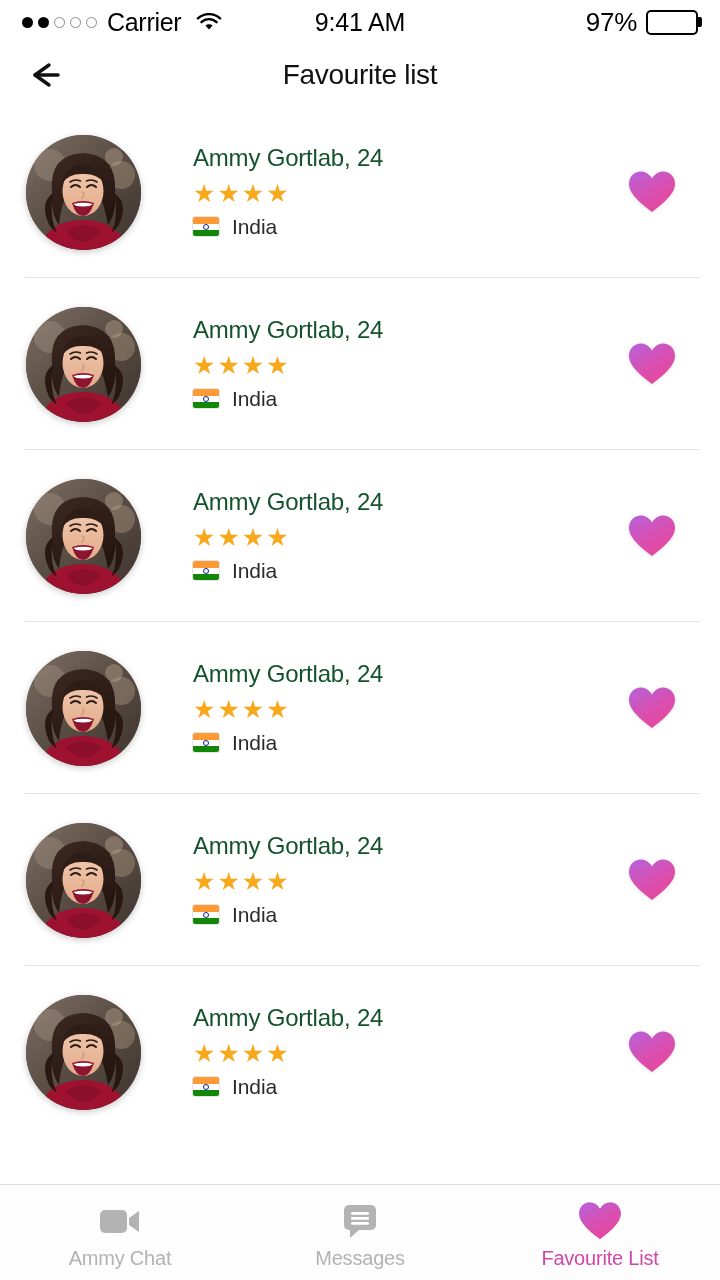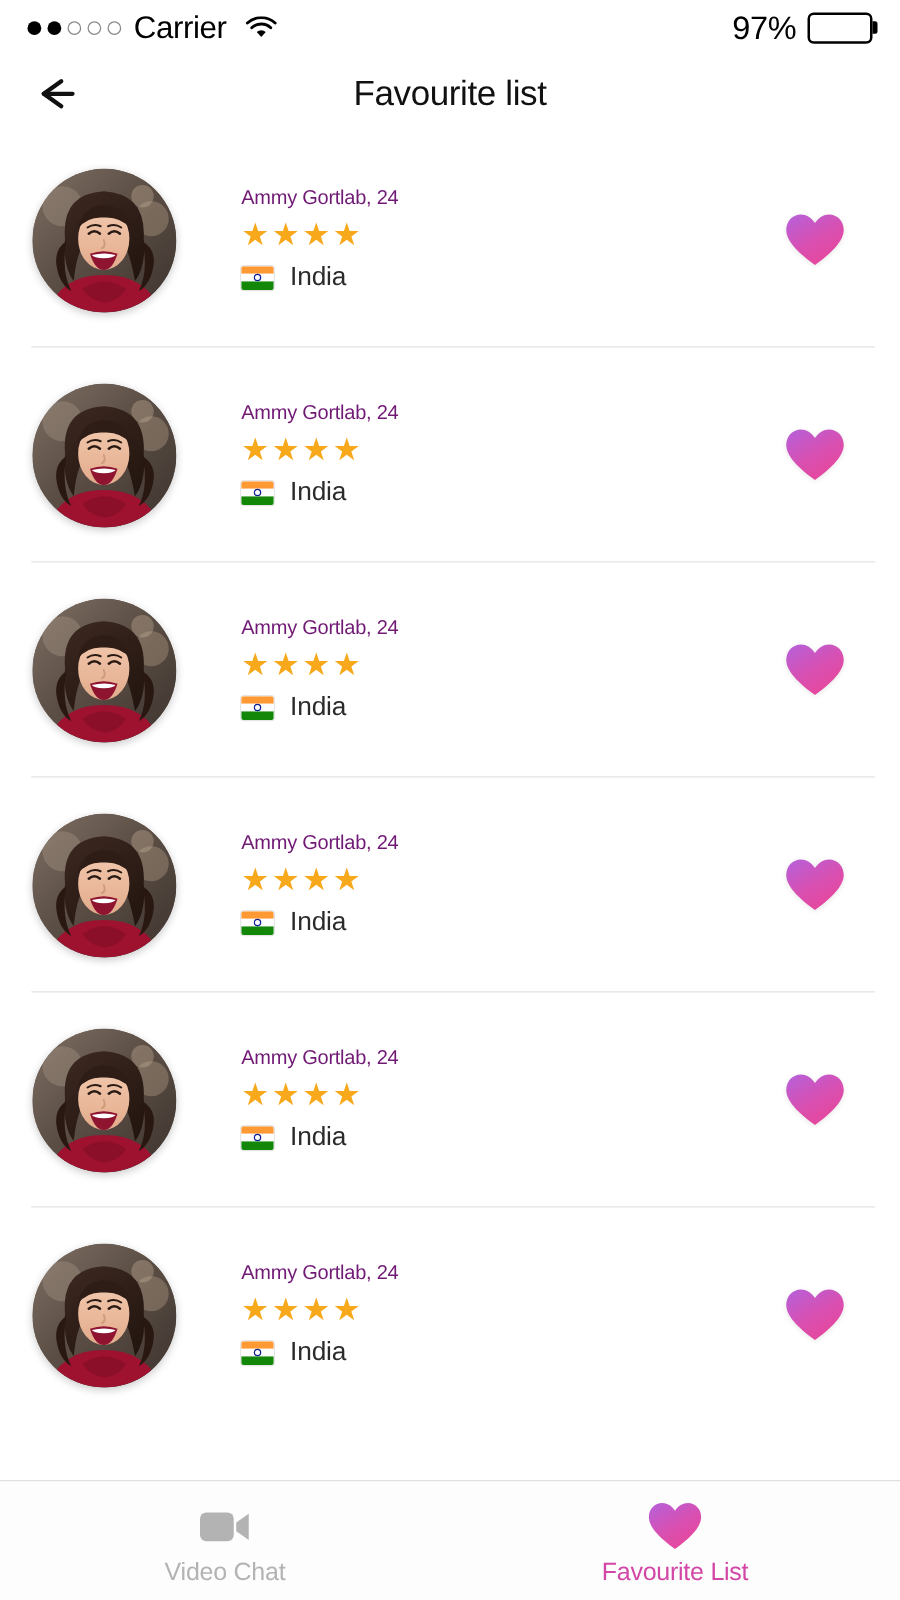--- a/index.html
+++ b/index.html
@@ -66,21 +66,21 @@
     width:115px; height:115px; flex:0 0 115px;
     border-radius:50%;
     overflow:hidden;
     position:relative;
     box-shadow:0 2px 7px rgba(0,0,0,.22);
     background:#6b5a52;
   }
   .avatar svg { display:block; width:100%; height:100%; }
 
   .row-info { flex:1 1 auto; margin-left:52px; display:flex; flex-direction:column; gap:9px; }
-  .row-name { font-size:16px; color:#701a75; letter-spacing:-0.2px; line-height:1.1; }
+  .row-name { font-size:24px; color:#14532d; letter-spacing:-0.2px; line-height:1.1; }
   .stars { display:flex; gap:2px; line-height:1; }
   .star { font-size:25px; color:#f7a81b; line-height:1; }
   .country { display:flex; align-items:center; gap:13px; }
   .flag {
     width:26px; height:19px; flex:0 0 26px;
     border-radius:2px; overflow:hidden;
     box-shadow:0 0 0 1px rgba(0,0,0,.10);
     display:flex; flex-direction:column;
     position:relative;
   }
@@ -137,20 +137,21 @@
       <span class="carrier">Carrier</span>
       <span class="wifi">
         <svg viewBox="0 0 26 19" width="26" height="19">
           <path d="M13 16.6 L9.4 12.6 a5.2 5.2 0 0 1 7.2 0 Z" fill="#000"></path>
           <path d="M5.4 9.2 a11 11 0 0 1 15.2 0" stroke="#000" stroke-width="2.3" fill="none" stroke-linecap="round"></path>
           <path d="M1.9 5.4 a16.4 16.4 0 0 1 22.2 0" stroke="#000" stroke-width="2.3" fill="none" stroke-linecap="round"></path>
         </svg>
       </span>
     </div>
 
+    <div class="sb-center">9:41 AM</div>
 
     <div class="sb-right">
       <span class="batt-pct">97%</span>
       <span class="batt">
         <span class="batt-fill" id="batt-fill" style="width: 97%;"></span>
         <span class="batt-cap"></span>
       </span>
     </div>
   </div>
 
@@ -653,21 +654,33 @@
 </div>
 
   <div class="tabbar" id="tabbar">
       <div class="tab">
         <div class="tab-icon">
           <svg width="42" height="30" viewBox="0 0 42 30">
       <rect x="1" y="4" width="27" height="23" rx="5" fill="#b3b3b3"></rect>
       <path d="M30 12 L40 5 L40 26 L30 19 Z" fill="#b3b3b3"></path>
           </svg>
         </div>
-        <div class="tab-label">Video Chat</div>
+        <div class="tab-label">Ammy Chat</div>
+      </div>
+      <div class="tab">
+        <div class="tab-icon">
+          <svg width="36" height="35" viewBox="0 0 36 35">
+      <rect x="2" y="1" width="32" height="25" rx="5" fill="#b3b3b3"></rect>
+      <path d="M8 24 L8 34 L17 26 Z" fill="#b3b3b3"></path>
+      <rect x="9" y="8" width="18" height="2.8" rx="1.4" fill="#ffffff"></rect>
+      <rect x="9" y="13" width="18" height="2.8" rx="1.4" fill="#ffffff"></rect>
+      <rect x="9" y="18" width="18" height="2.8" rx="1.4" fill="#ffffff"></rect>
+          </svg>
+        </div>
+        <div class="tab-label">Messages</div>
       </div>
       <div class="tab active">
         <div class="tab-icon">
           <svg width="44" height="40" viewBox="0 0 48 44">
       <defs>
               <linearGradient id="tabhg" x1="0.1" y1="0" x2="0.75" y2="1">
         <stop offset="0%" stop-color="#b860d8"></stop>
                 <stop offset="55%" stop-color="#d94fb0"></stop>
         <stop offset="100%" stop-color="#e8469a"></stop>
               </linearGradient>

